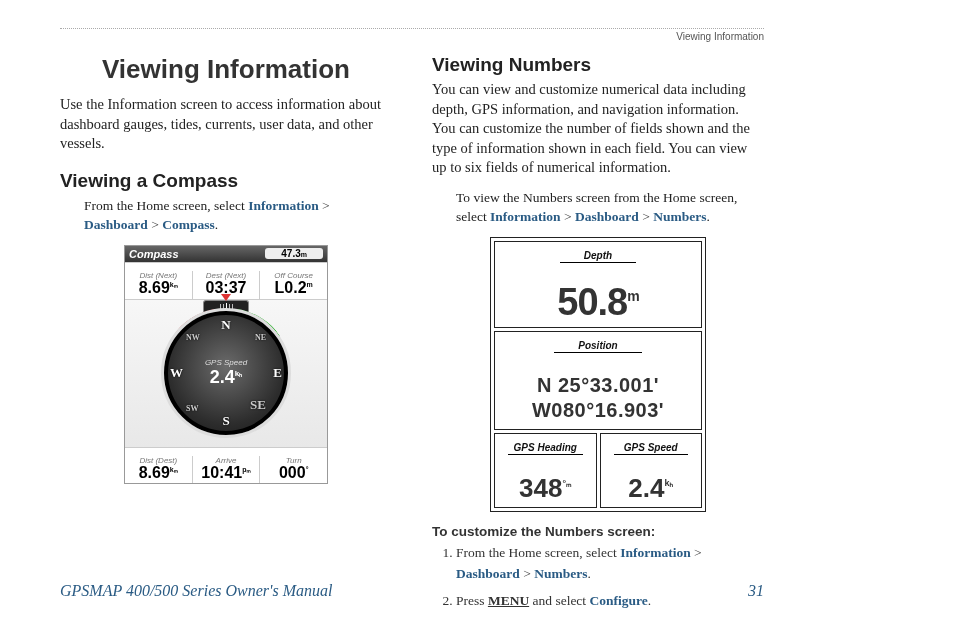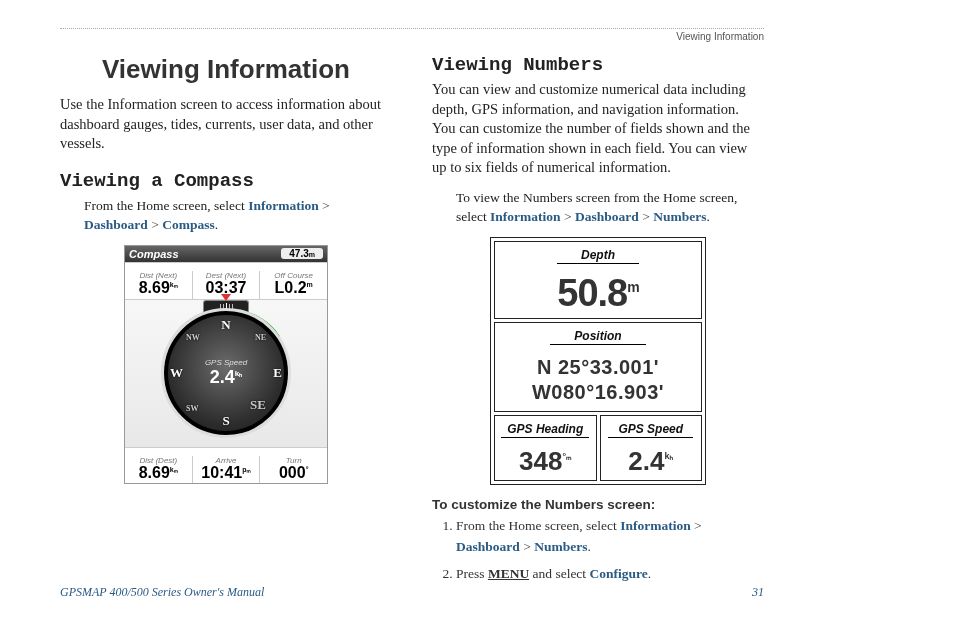--- a/index.html
+++ b/index.html
@@ -42,21 +42,21 @@
     margin: 8px 0 10px 0;
   }
   p.body {
     font-family: Georgia, 'Times New Roman', serif;
     font-size: 14.5px;
     line-height: 1.35;
     margin: 0 0 16px 0;
     color: #222;
   }
   h2.section {
-    font-family: Liberation Mono, monospace;
+    font-family: Liberation Sans, sans-serif;
     font-weight: bold;
     font-size: 19px;
     color: #222;
     margin: 6px 0 4px 0;
   }
   .instr {
     font-family: Georgia, 'Times New Roman', serif;
     font-size: 13.5px;
     line-height: 1.45;
     margin: 0 0 10px 24px;
@@ -79,21 +79,21 @@
     font-size: 13.5px;
     margin: 12px 0 2px 0;
   }
   .footer {
     position: absolute;
     left: 60px; right: 60px; bottom: 18px;
     display: flex;
     justify-content: space-between;
     font-family: Georgia, 'Times New Roman', serif;
     font-style: italic;
-    font-size: 12px;
+    font-size: 16px;
     color: #2a5b84;
   }
 
   
   .compass-fig {
     width: 204px;
     margin: 8px auto 0 auto;
     border: 1px solid #999;
     font-family: Arial, Helvetica, sans-serif;
   }
@@ -101,21 +101,21 @@
     display: flex; align-items: center; justify-content: space-between;
     background: linear-gradient(#666,#333);
     color: #fff;
     font-style: italic;
     font-weight: bold;
     font-size: 11px;
     padding: 2px 4px;
   }
   .cf-head .pill {
     background: #eee; color:#000; font-style: normal;
-    border-radius: 3px; padding: 0 8px; font-size: 10px;
+    border-radius: 3px; padding: 0 16px; font-size: 10px;
     display: inline-flex; align-items: baseline;
   }
   .cf-row {
     display: flex; border-top: 1px solid #ccc;
   }
   .cf-cell {
     flex: 1; text-align: center; padding: 1px 0 2px 0;
     border-right: 1px solid #ccc;
     margin-top: 8px;
   }
@@ -206,23 +206,23 @@
     background: #fff;
   }
   .nf-box {
     border: 1.5px solid #222;
     margin-bottom: 3px;
     text-align: center;
     padding: 3px 4px 6px 4px;
   }
   .nf-box:last-child { margin-bottom: 0; }
   .nf-label {
-    font-style: italic; font-size: 12px; font-weight: bold; color:#111;
+    font-style: italic; font-size: 10px; font-weight: bold; color:#111;
     border-bottom: 1px solid #000; display:inline-block;
-    padding: 0 24px 1px 24px; margin-bottom: 10px;
+    padding: 0 24px 1px 24px; margin-bottom: 20px;
   }
   .nf-big {
     font-weight: 900; font-size: 38px; letter-spacing: -1px; line-height:1;
   }
   .nf-big .unit { font-size: 14px; font-weight:bold; vertical-align: super; }
   .nf-pos {
     font-family: "Arial Black", Arial, sans-serif;
     font-weight: 900; font-size: 20px; line-height:1.25; letter-spacing:0.5px;
     text-align: center;
   }

